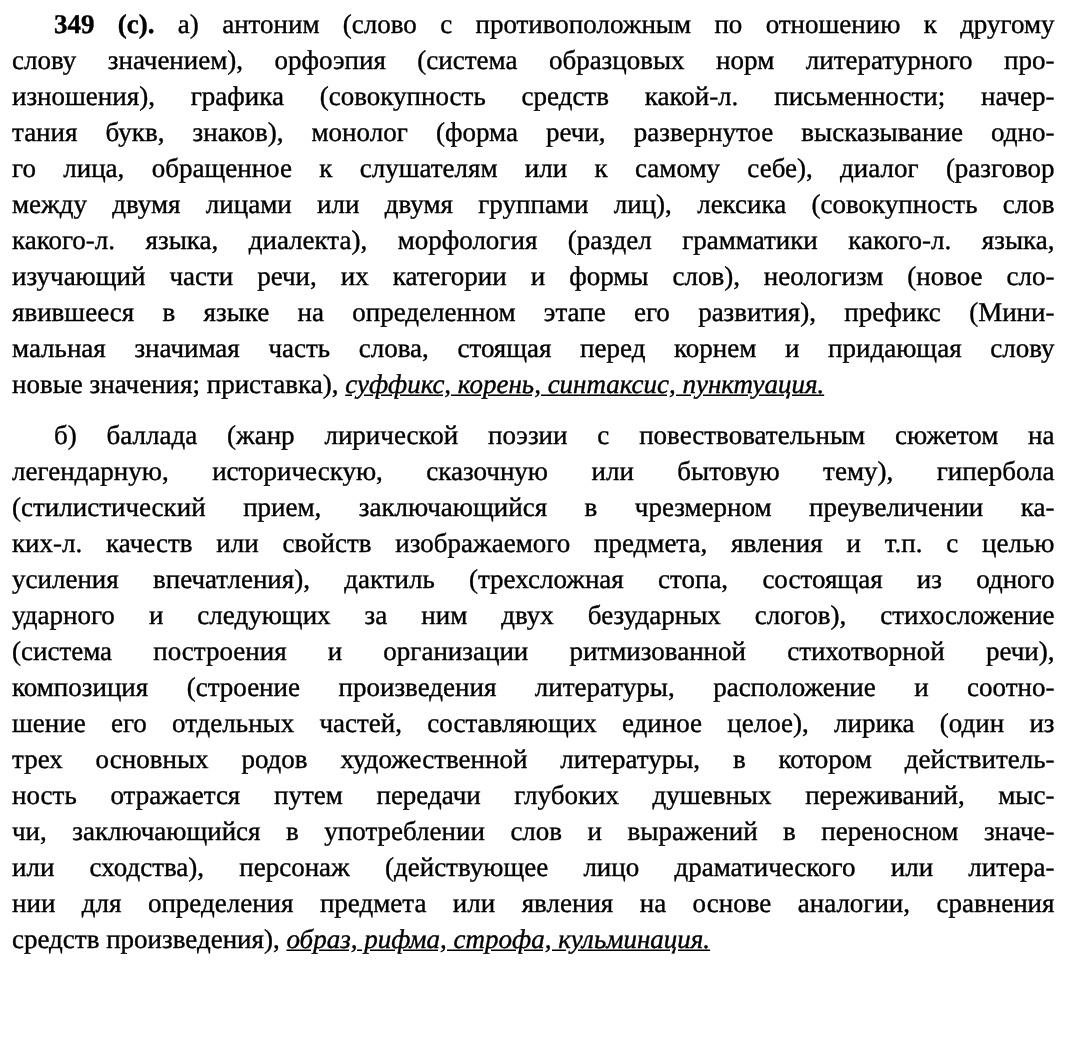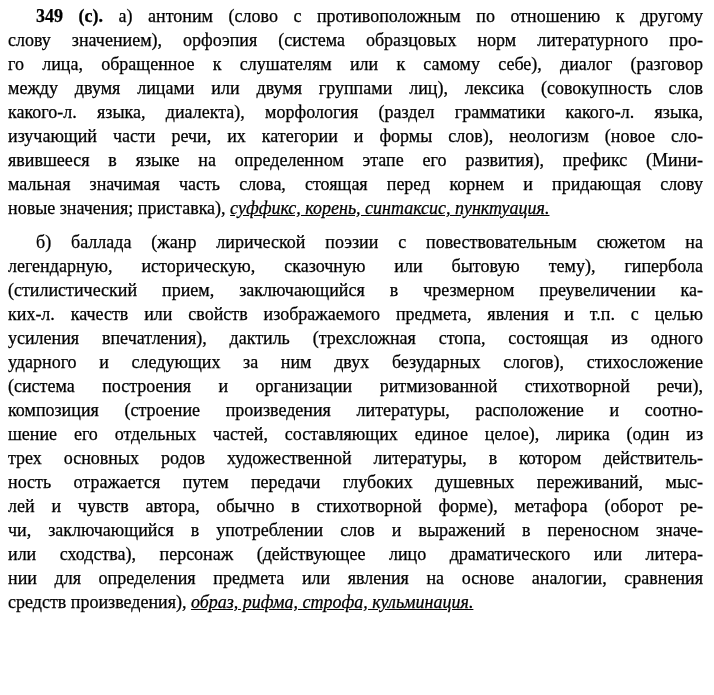--- a/index.html
+++ b/index.html
@@ -34,40 +34,41 @@
   .it { font-style: italic; text-decoration: underline; }
 </style>
 </head>
 <body>
 
 <main class="page">
   <article>
     <div class="paragraph">
         <div class="line indent"><span class="b">349 (с).</span><span class=""> а) антоним (слово с противоположным по отношению к другому</span></div>
         <div class="line"><span class="">слову значением), орфоэпия (система образцовых норм литературного про-</span></div>
+        <div class="line"><span class="">изношения), графика (совокупность средств какой-л. письменности; начер-</span></div>
+        <div class="line"><span class="">тания букв, знаков), монолог (форма речи, развернутое высказывание одно-</span></div>
         <div class="line"><span class="">го лица, обращенное к слушателям или к самому себе), диалог (разговор</span></div>
         <div class="line"><span class="">между двумя лицами или двумя группами лиц), лексика (совокупность слов</span></div>
         <div class="line"><span class="">какого-л. языка, диалекта), морфология (раздел грамматики какого-л. языка,</span></div>
         <div class="line"><span class="">изучающий части речи, их категории и формы слов), неологизм (новое сло-</span></div>
         <div class="line"><span class="">явившееся в языке на определенном этапе его развития), префикс (Мини-</span></div>
         <div class="line"><span class="">мальная значимая часть слова, стоящая перед корнем и придающая слову</span></div>
         <div class="line last"><span class="">новые значения; приставка), </span><span class=" it">суффикс, корень, синтаксис, пунктуация.</span></div>
       </div>
     <div class="paragraph">
         <div class="line indent"><span class="">б) баллада (жанр лирической поэзии с повествовательным сюжетом на</span></div>
         <div class="line"><span class="">легендарную, историческую, сказочную или бытовую тему), гипербола</span></div>
         <div class="line"><span class="">(стилистический прием, заключающийся в чрезмерном преувеличении ка-</span></div>
         <div class="line"><span class="">ких-л. качеств или свойств изображаемого предмета, явления и т.п. с целью</span></div>
         <div class="line"><span class="">усиления впечатления), дактиль (трехсложная стопа, состоящая из одного</span></div>
         <div class="line"><span class="">ударного и следующих за ним двух безударных слогов), стихосложение</span></div>
         <div class="line"><span class="">(система построения и организации ритмизованной стихотворной речи),</span></div>
         <div class="line"><span class="">композиция (строение произведения литературы, расположение и соотно-</span></div>
         <div class="line"><span class="">шение его отдельных частей, составляющих единое целое), лирика (один из</span></div>
         <div class="line"><span class="">трех основных родов художественной литературы, в котором действитель-</span></div>
         <div class="line"><span class="">ность отражается путем передачи глубоких душевных переживаний, мыс-</span></div>
-        <div class="line"><span class="">лей и чувств автора, обычно в стихотворной форме), метафора (оборот ре-</span></div>
         <div class="line"><span class="">чи, заключающийся в употреблении слов и выражений в переносном значе-</span></div>
         <div class="line"><span class="">или сходства), персонаж (действующее лицо драматического или литера-</span></div>
         <div class="line"><span class="">нии для определения предмета или явления на основе аналогии, сравнения</span></div>
         <div class="line last"><span class="">средств произведения), </span><span class=" it">образ, рифма, строфа, кульминация.</span></div>
       </div>
   </article>
 </main>
 
 </body></html>

